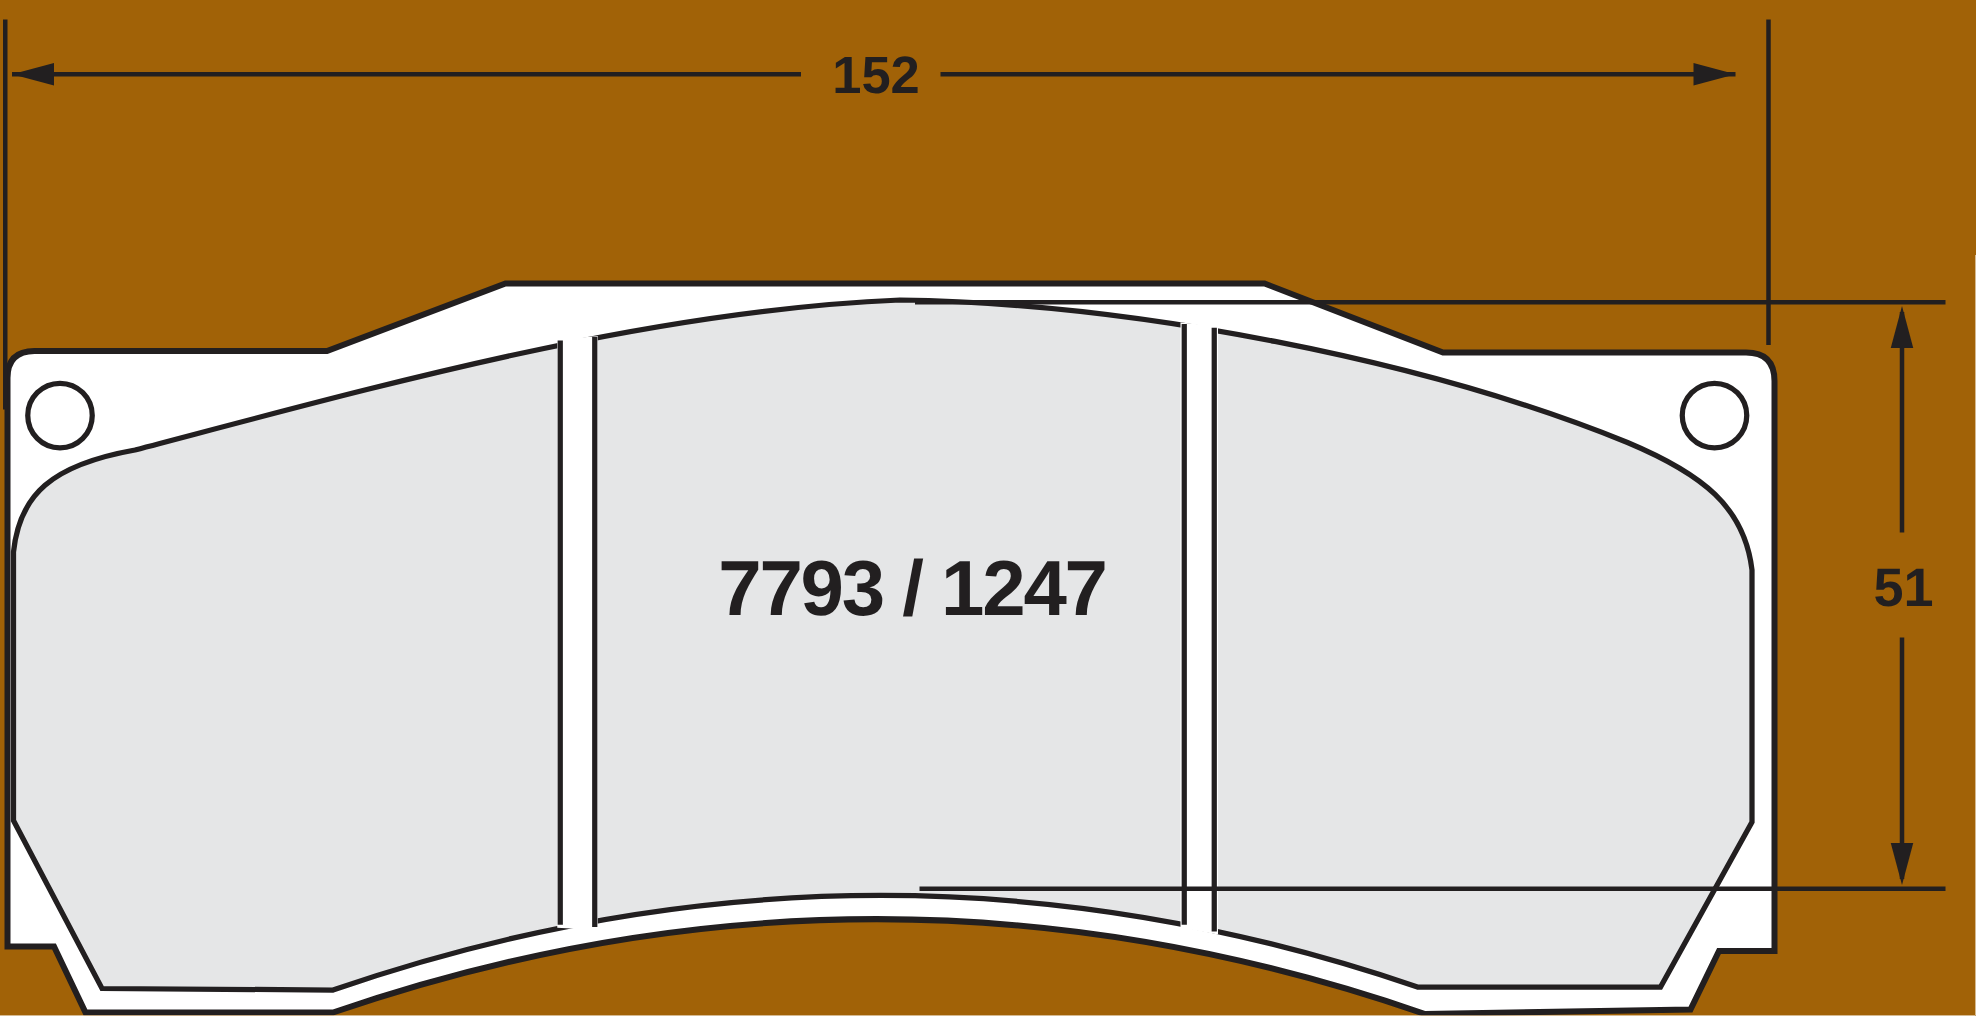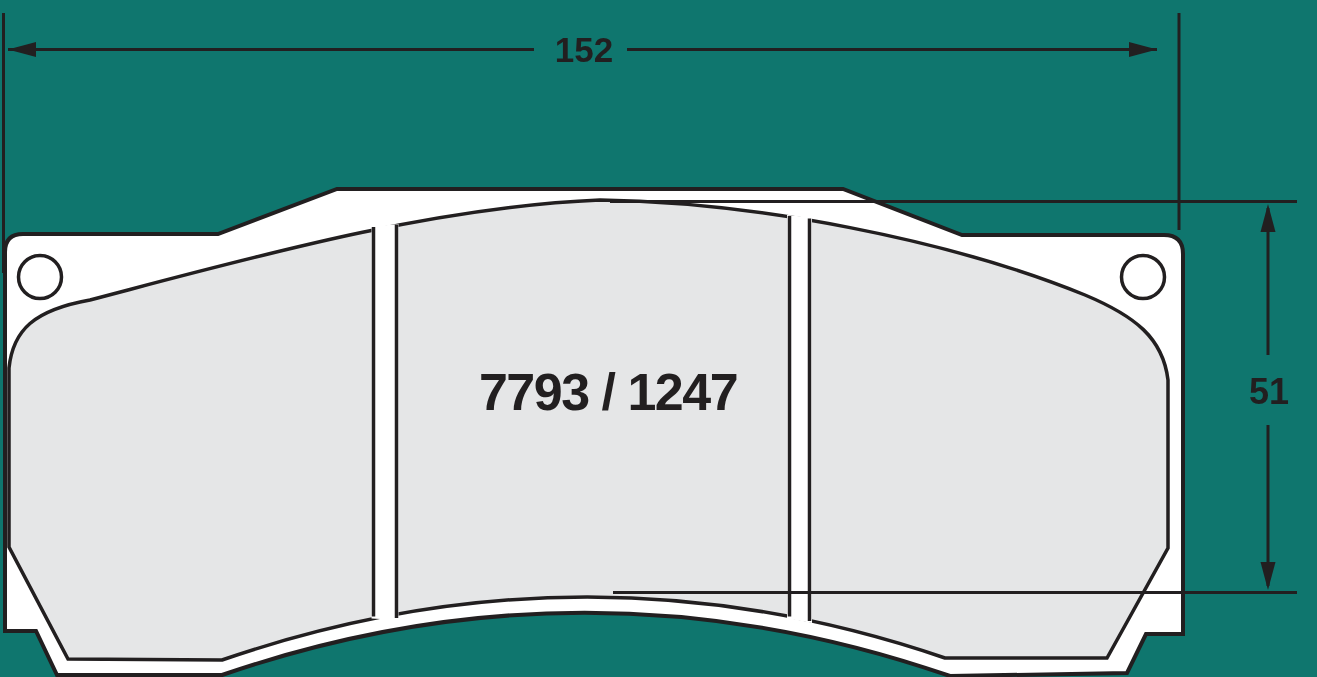--- a/index.html
+++ b/index.html
@@ -8,21 +8,21 @@
     background: #ffffff;
     width: 1317px;
     height: 677px;
     overflow: hidden;
     font-family: "Liberation Sans", sans-serif;
   }
   .drawing-stage {
     position: relative;
     width: 1317px;
     height: 677px;
-    background: #0f766e;
+    background: #a16207;
   }
   svg { display: block; }
   text {
     font-family: "Liberation Sans", sans-serif;
     font-weight: bold;
   }
 </style>
 </head>
 <body>
 

